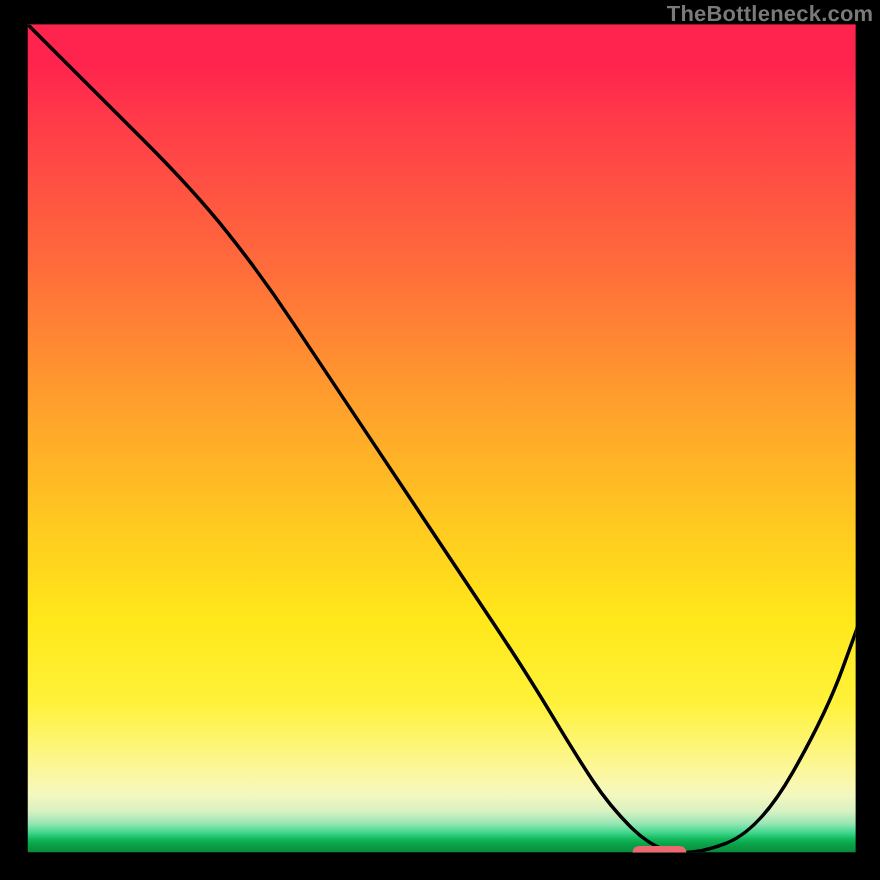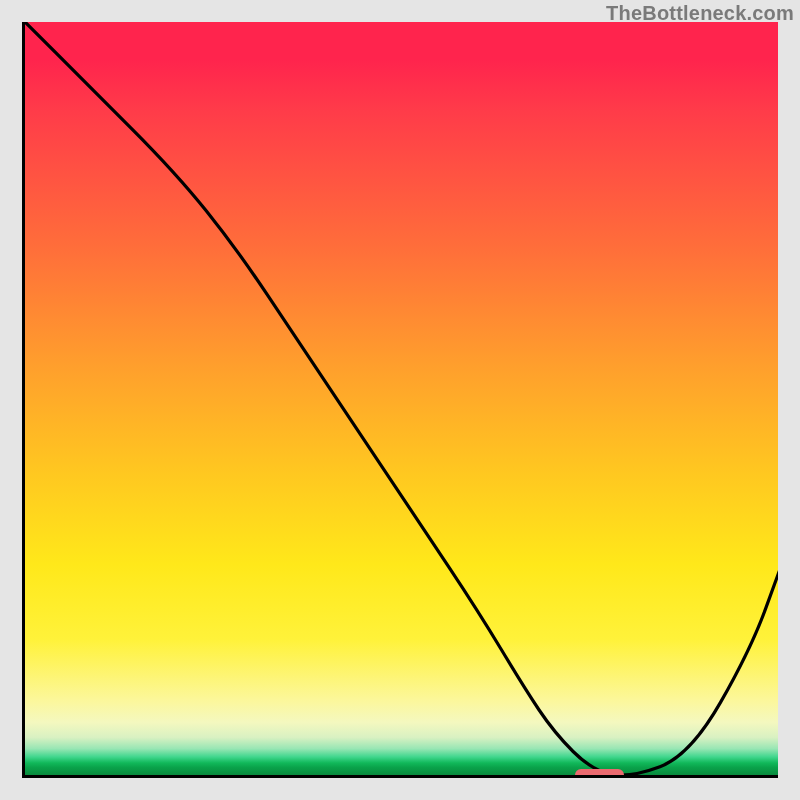--- a/index.html
+++ b/index.html
@@ -7,21 +7,21 @@
     padding: 0;
     width: 800px;
     height: 800px;
     background: #ffffff;
     font-family: Arial, Helvetica, sans-serif;
   }
   .frame {
     position: relative;
     width: 800px;
     height: 800px;
-    background: #e5e5e5;
+    background: #000000;
   }
   .plot-area {
     position: absolute;
     left: 22px;
     top: 22px;
     width: 756px;
     height: 756px;
     box-sizing: border-box;
     border-left: 3px solid #000;
     border-bottom: 3px solid #000;

